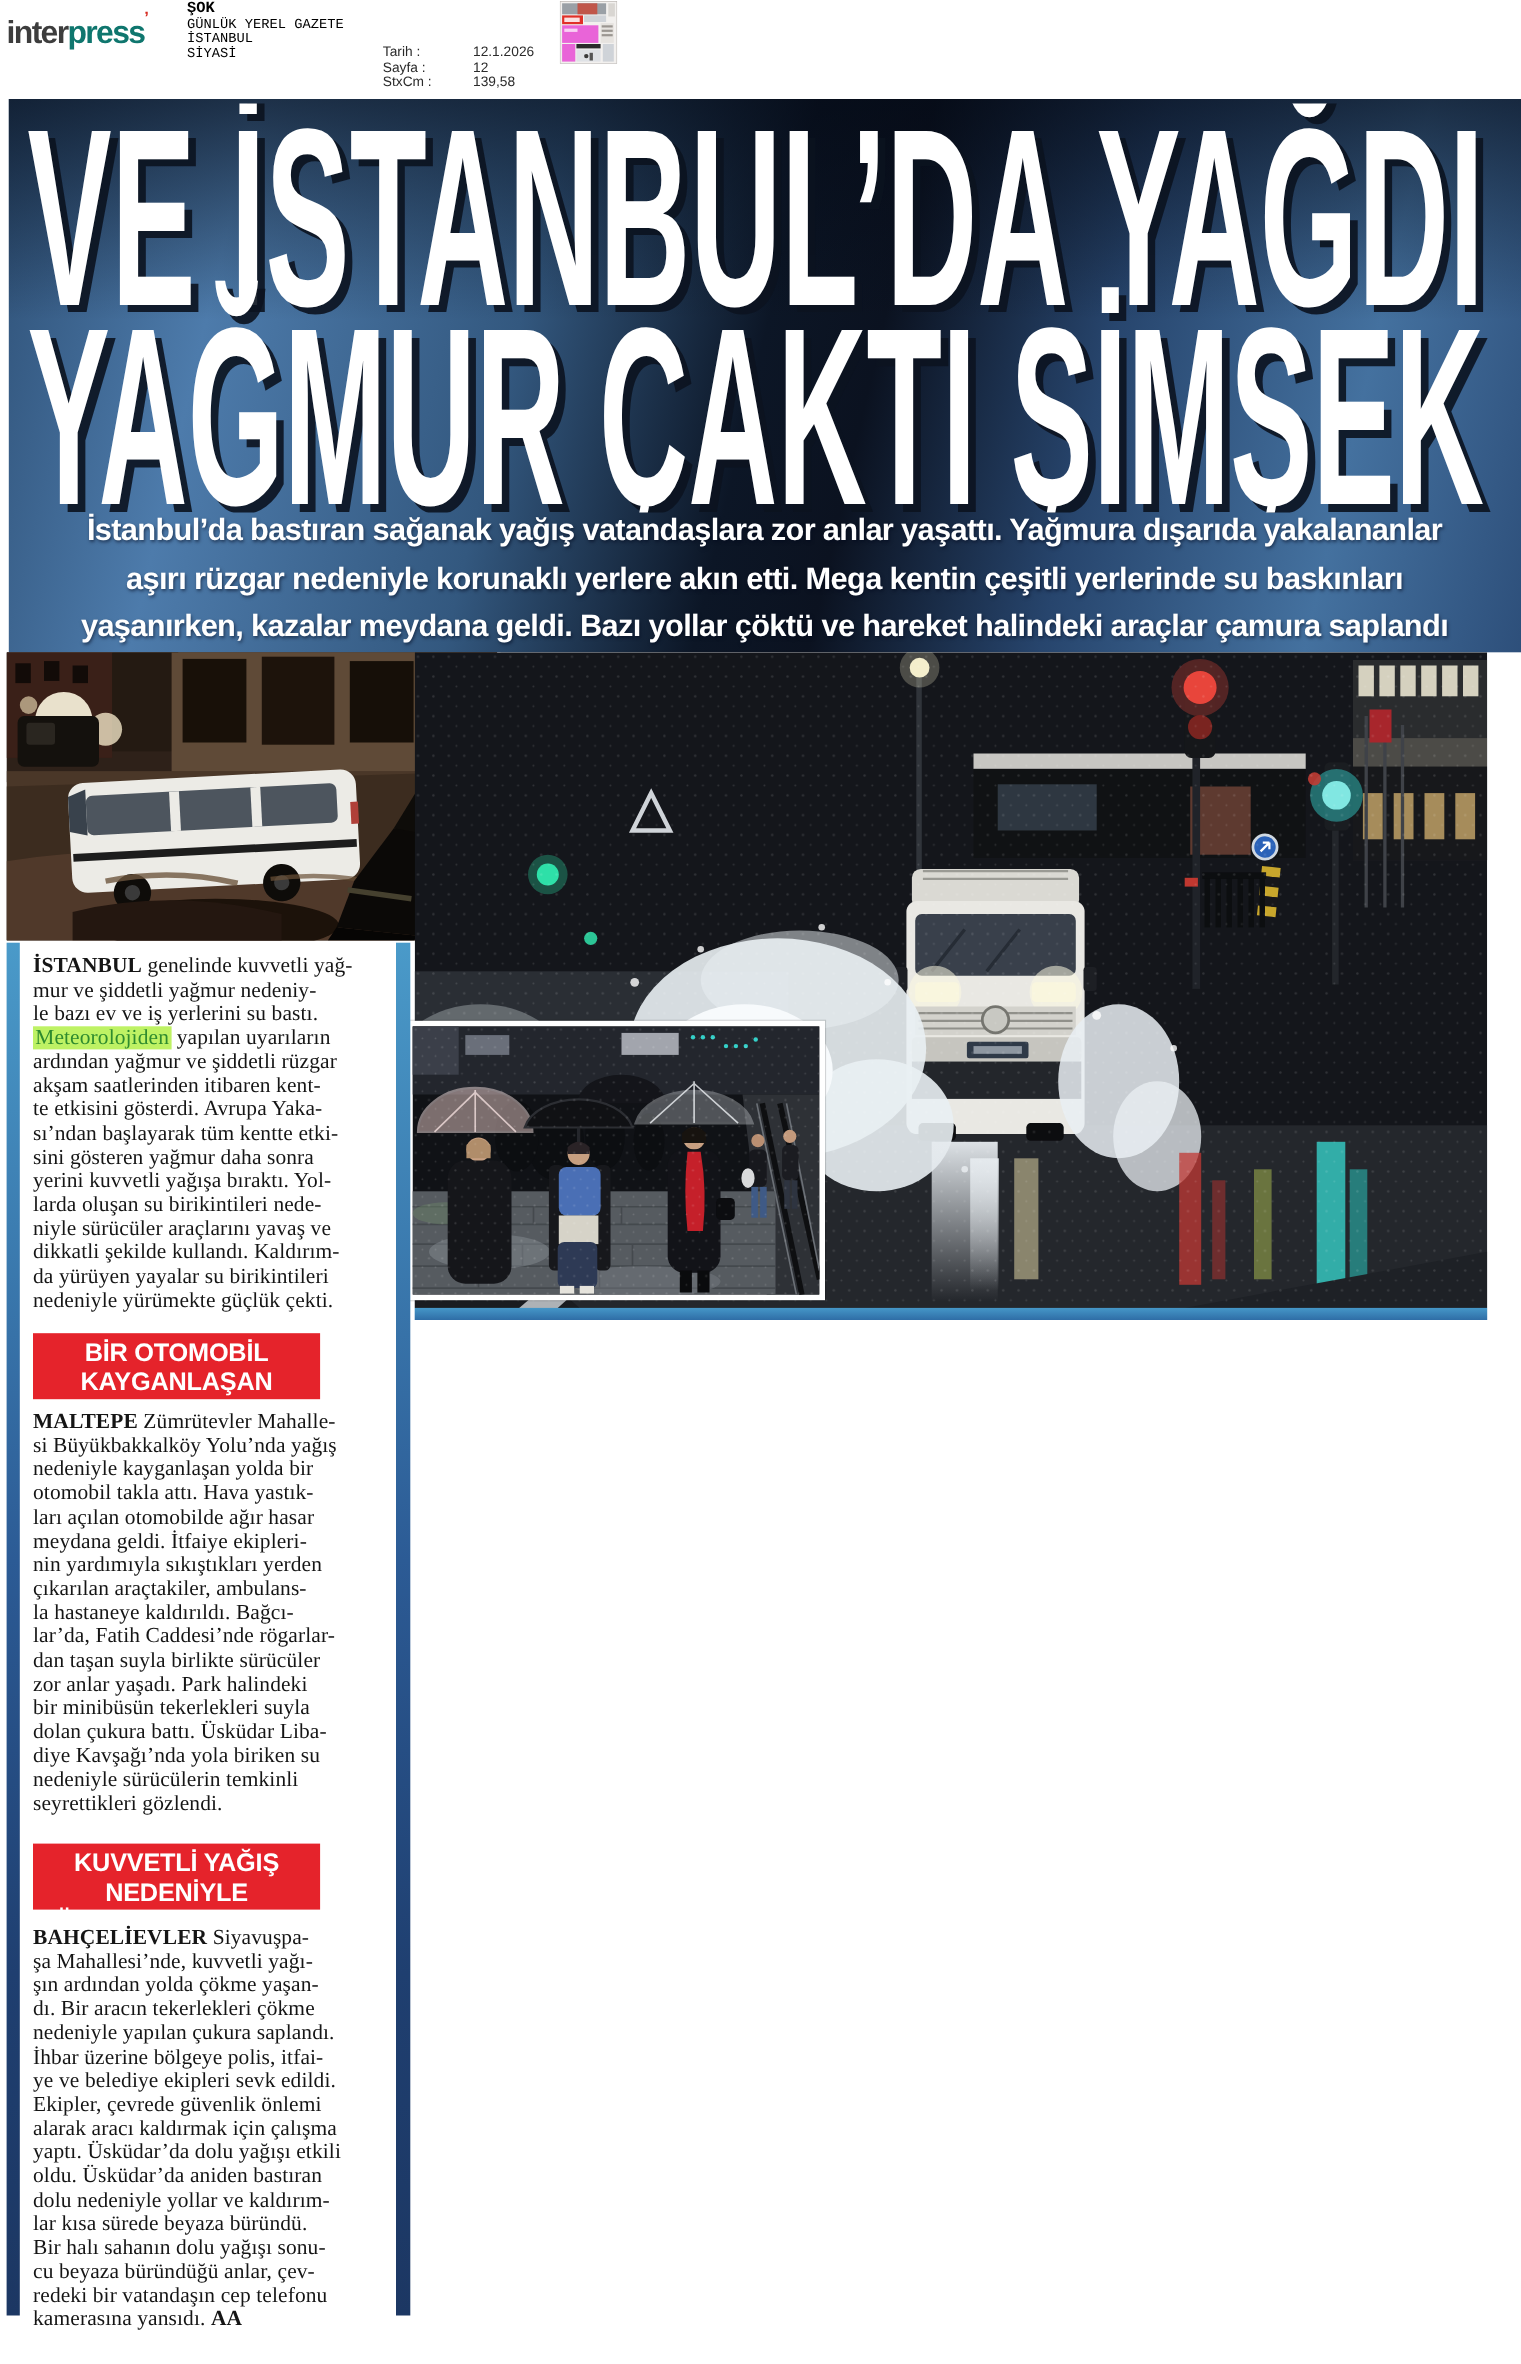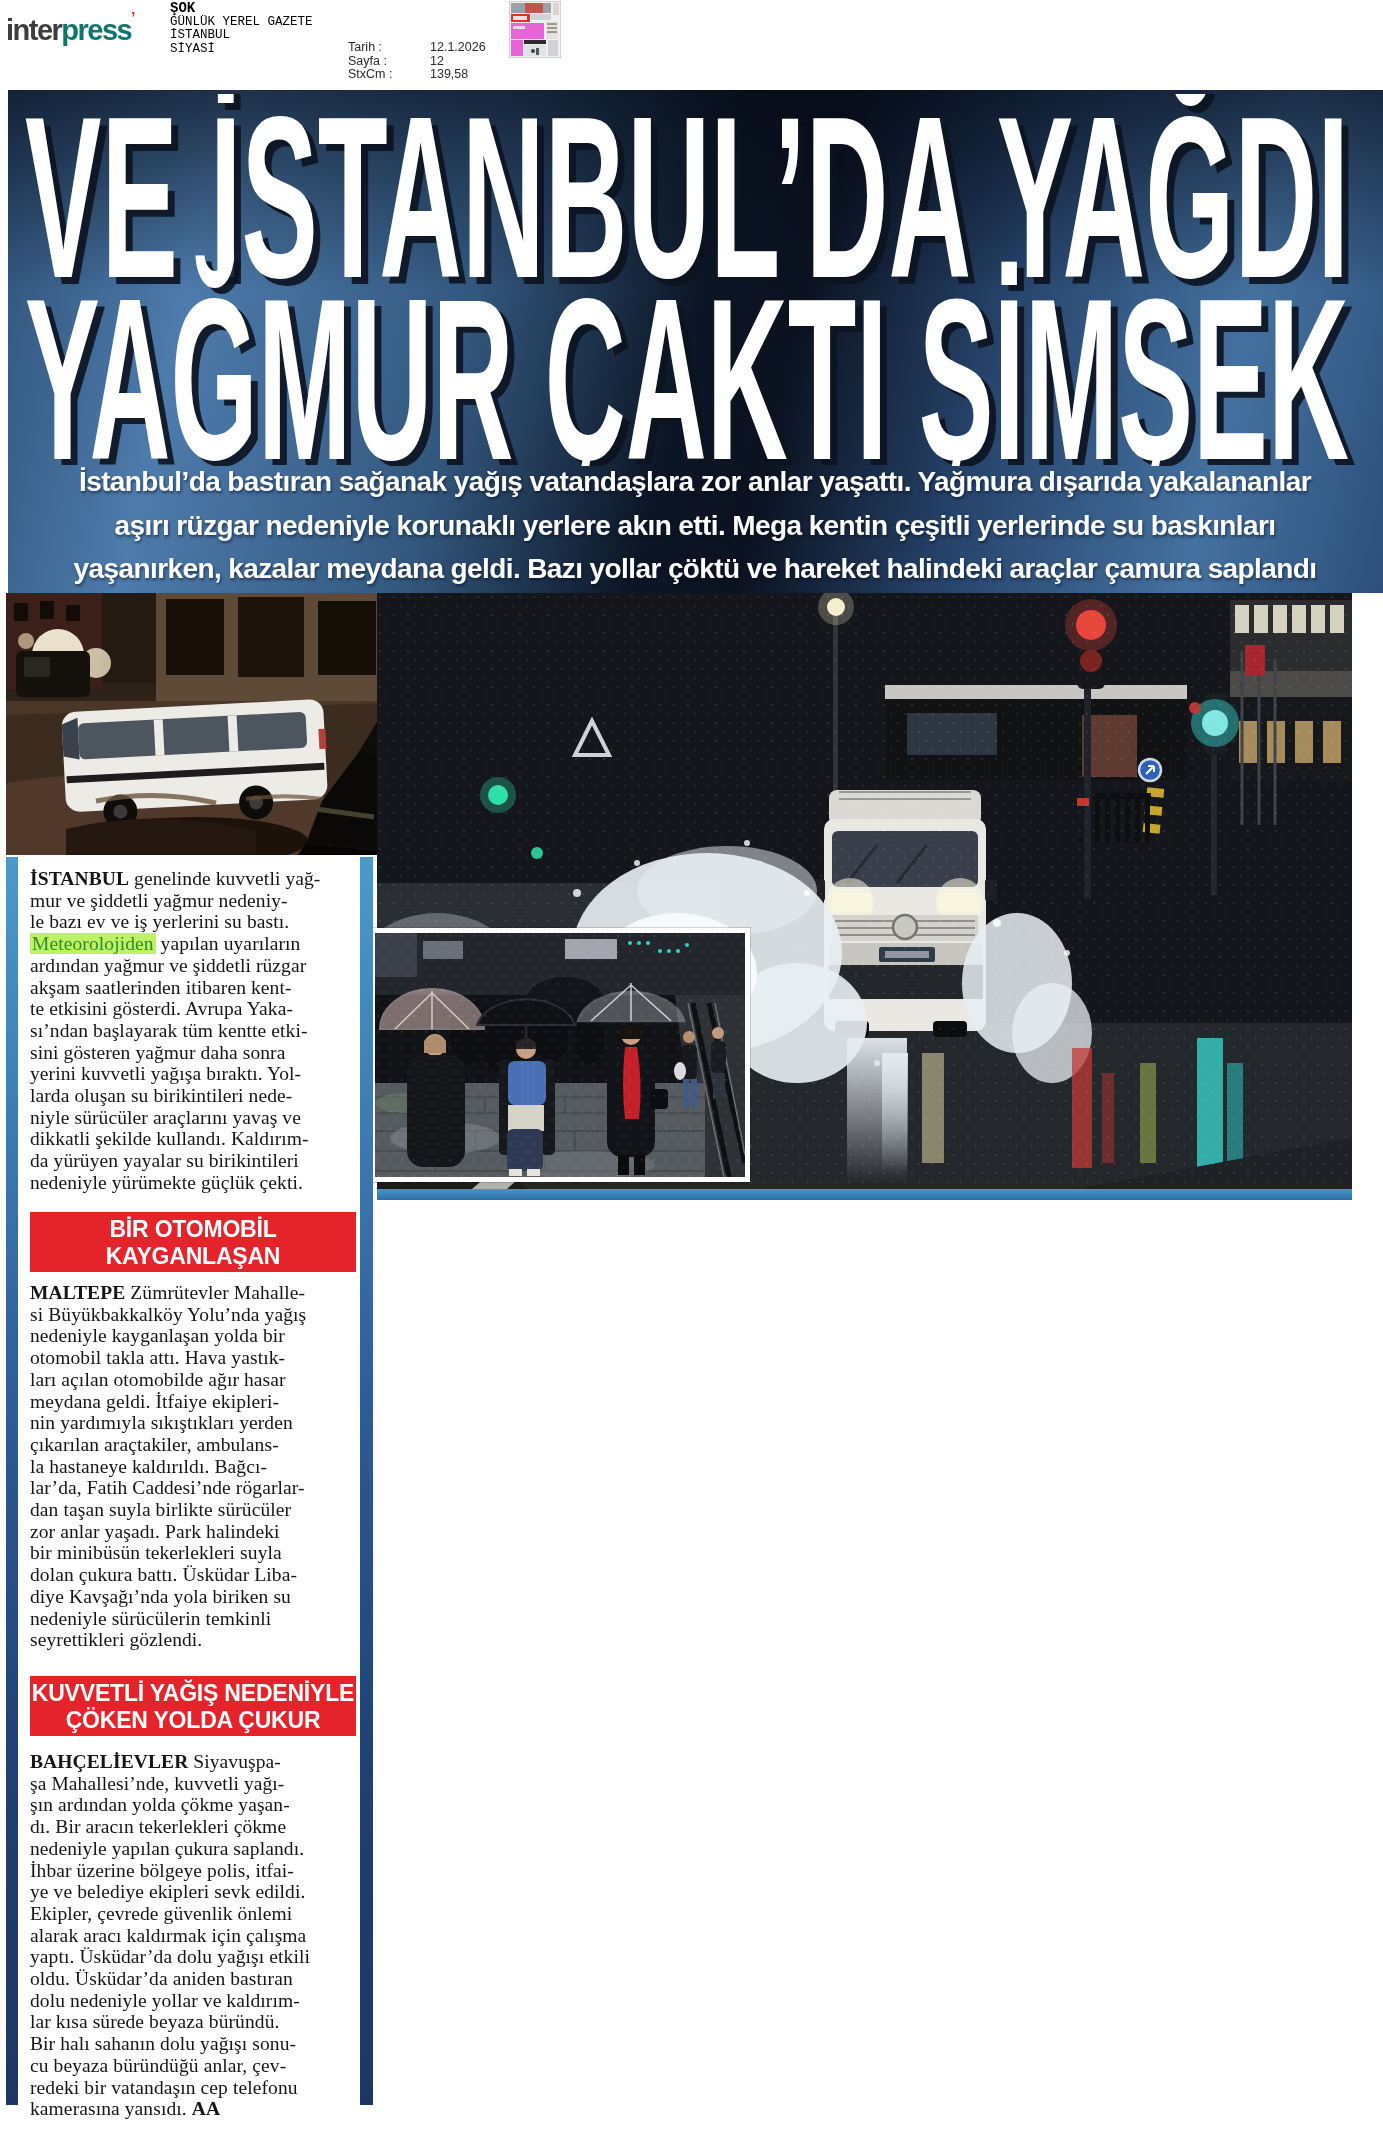--- a/index.html
+++ b/index.html
@@ -42,21 +42,21 @@
   #bar-under-photo{left:377px;top:1189px;width:975px;height:11px;
     background:linear-gradient(180deg,#4597c8,#2f6da6);}
 
   
   .para{left:30px;width:328px;color:#151515;font-family:"Liberation Serif",serif;}
   .para .line{font-size:19.5px;line-height:21.7px;white-space:nowrap;letter-spacing:0.1px;}
   .para .lead{font-weight:bold;}
   .para .hl{background:#bef264;color:#2e8b2e;padding:0 2px;}
   #para-1{top:868px;} #para-2{top:1282px;} #para-3{top:1751px;}
 
-  .redbox{left:30px;width:326px;height:60px;background:#e5232b;color:#ffffff;text-align:center;
+  .redbox{left:30px;width:261px;height:60px;background:#e5232b;color:#ffffff;text-align:center;
     font-weight:bold;font-size:23px;line-height:26.5px;letter-spacing:-0.2px;padding-top:4px;
     box-sizing:border-box;}
   #redbox-1{top:1212px;} #redbox-2{top:1676px;}
 </style>
 </head>
 <body>
 
 <div id="page">
 
   <div class="abs" id="brand">

